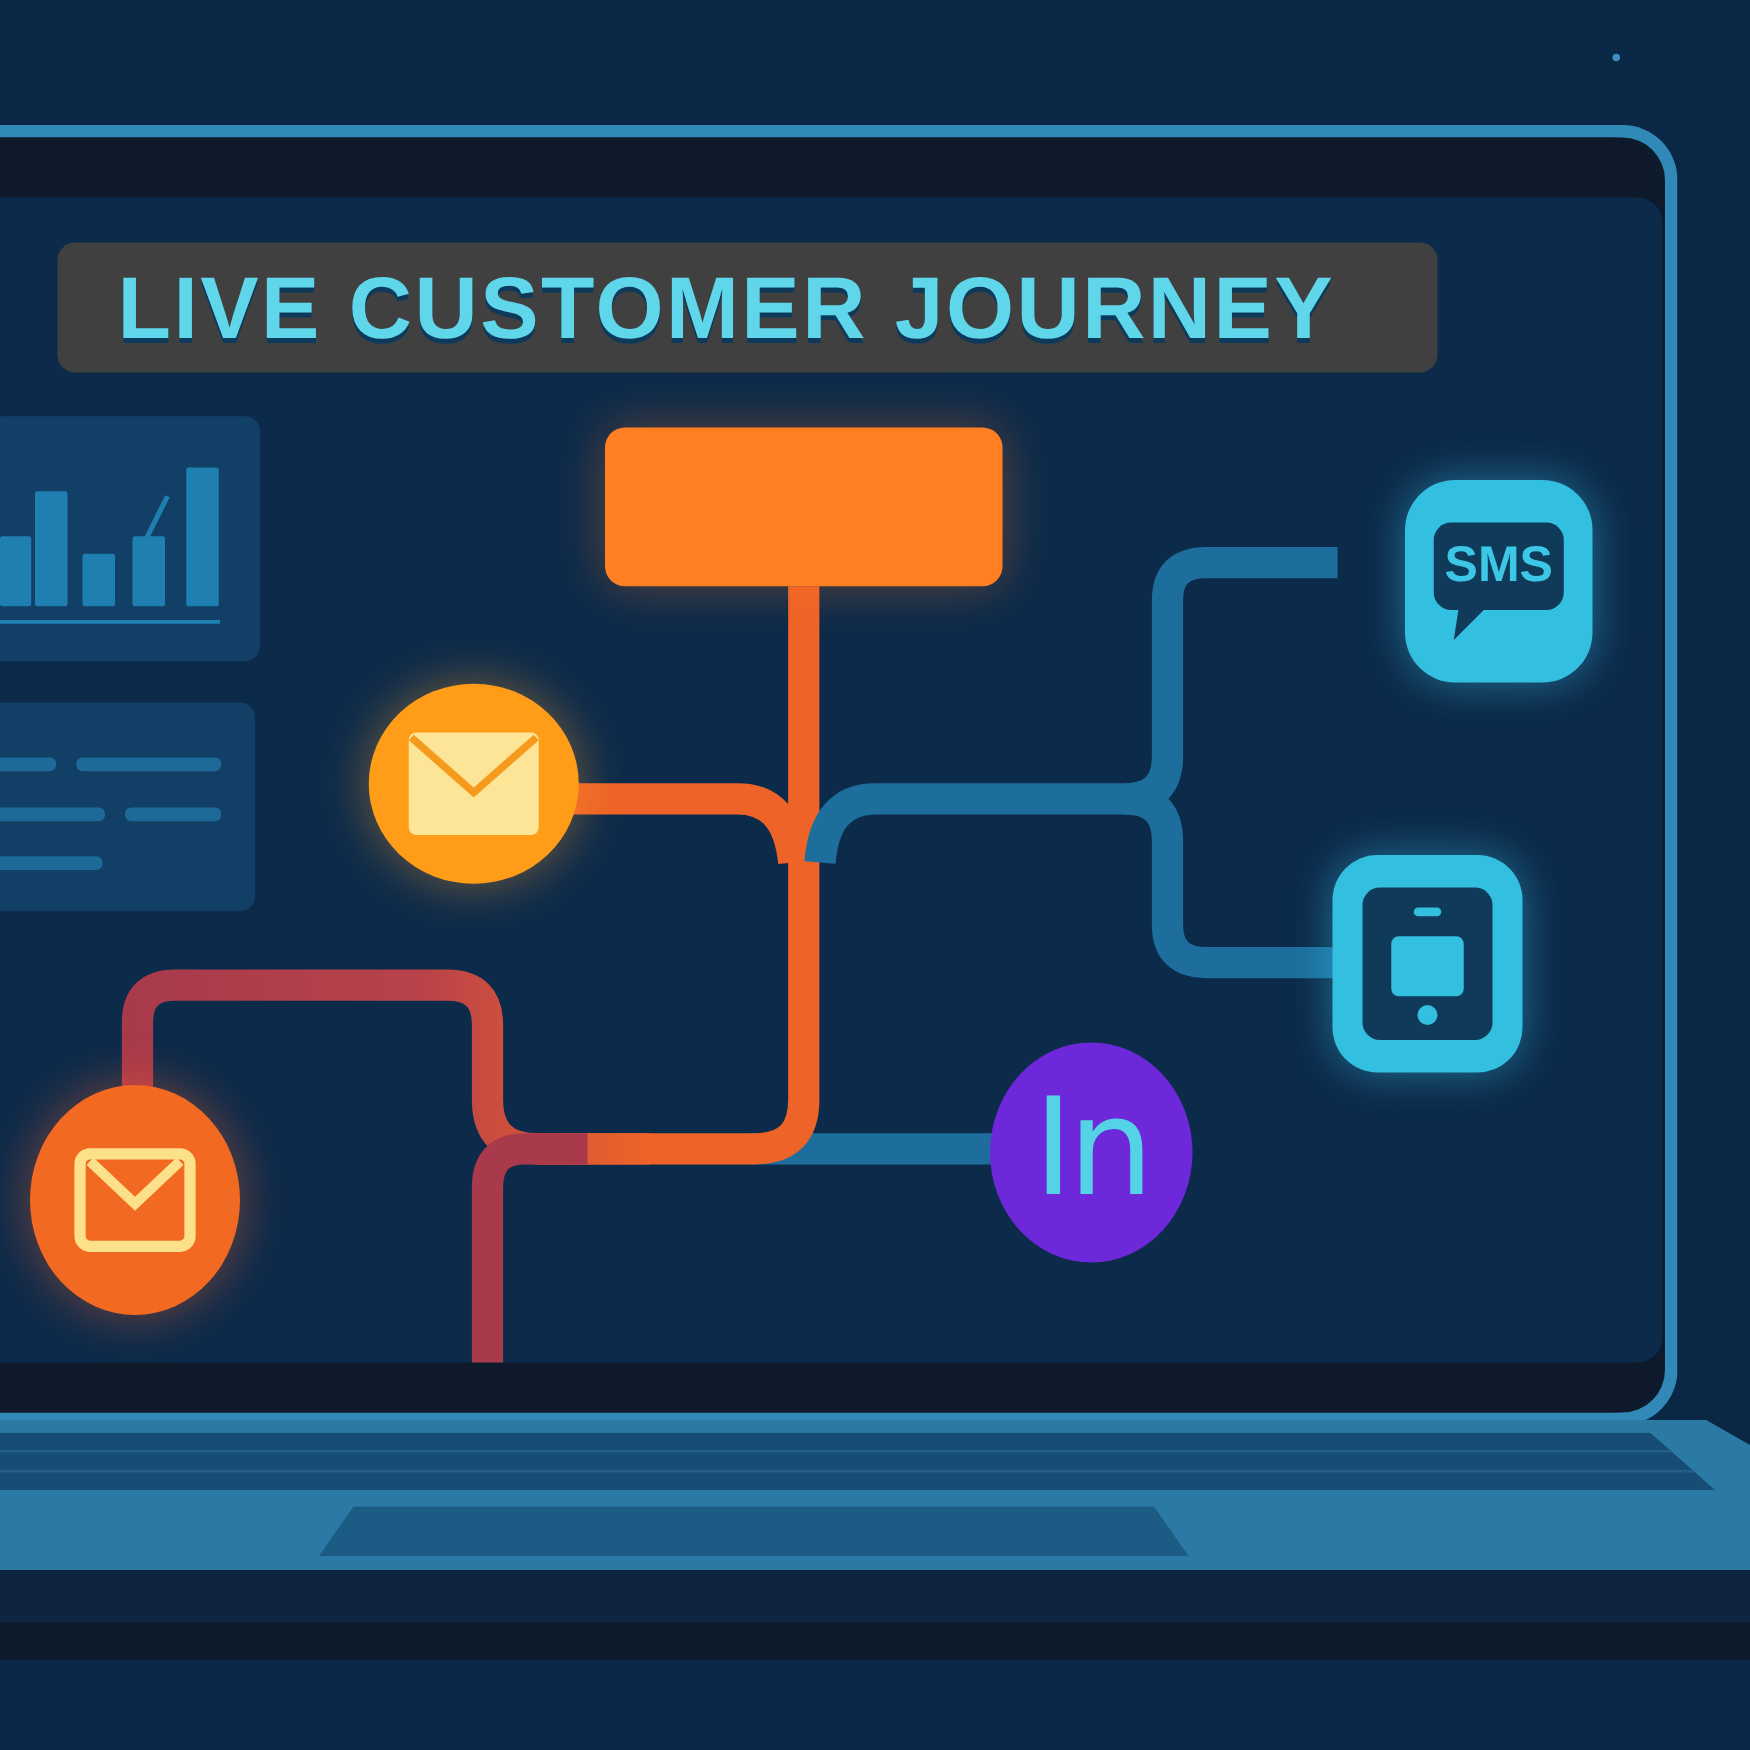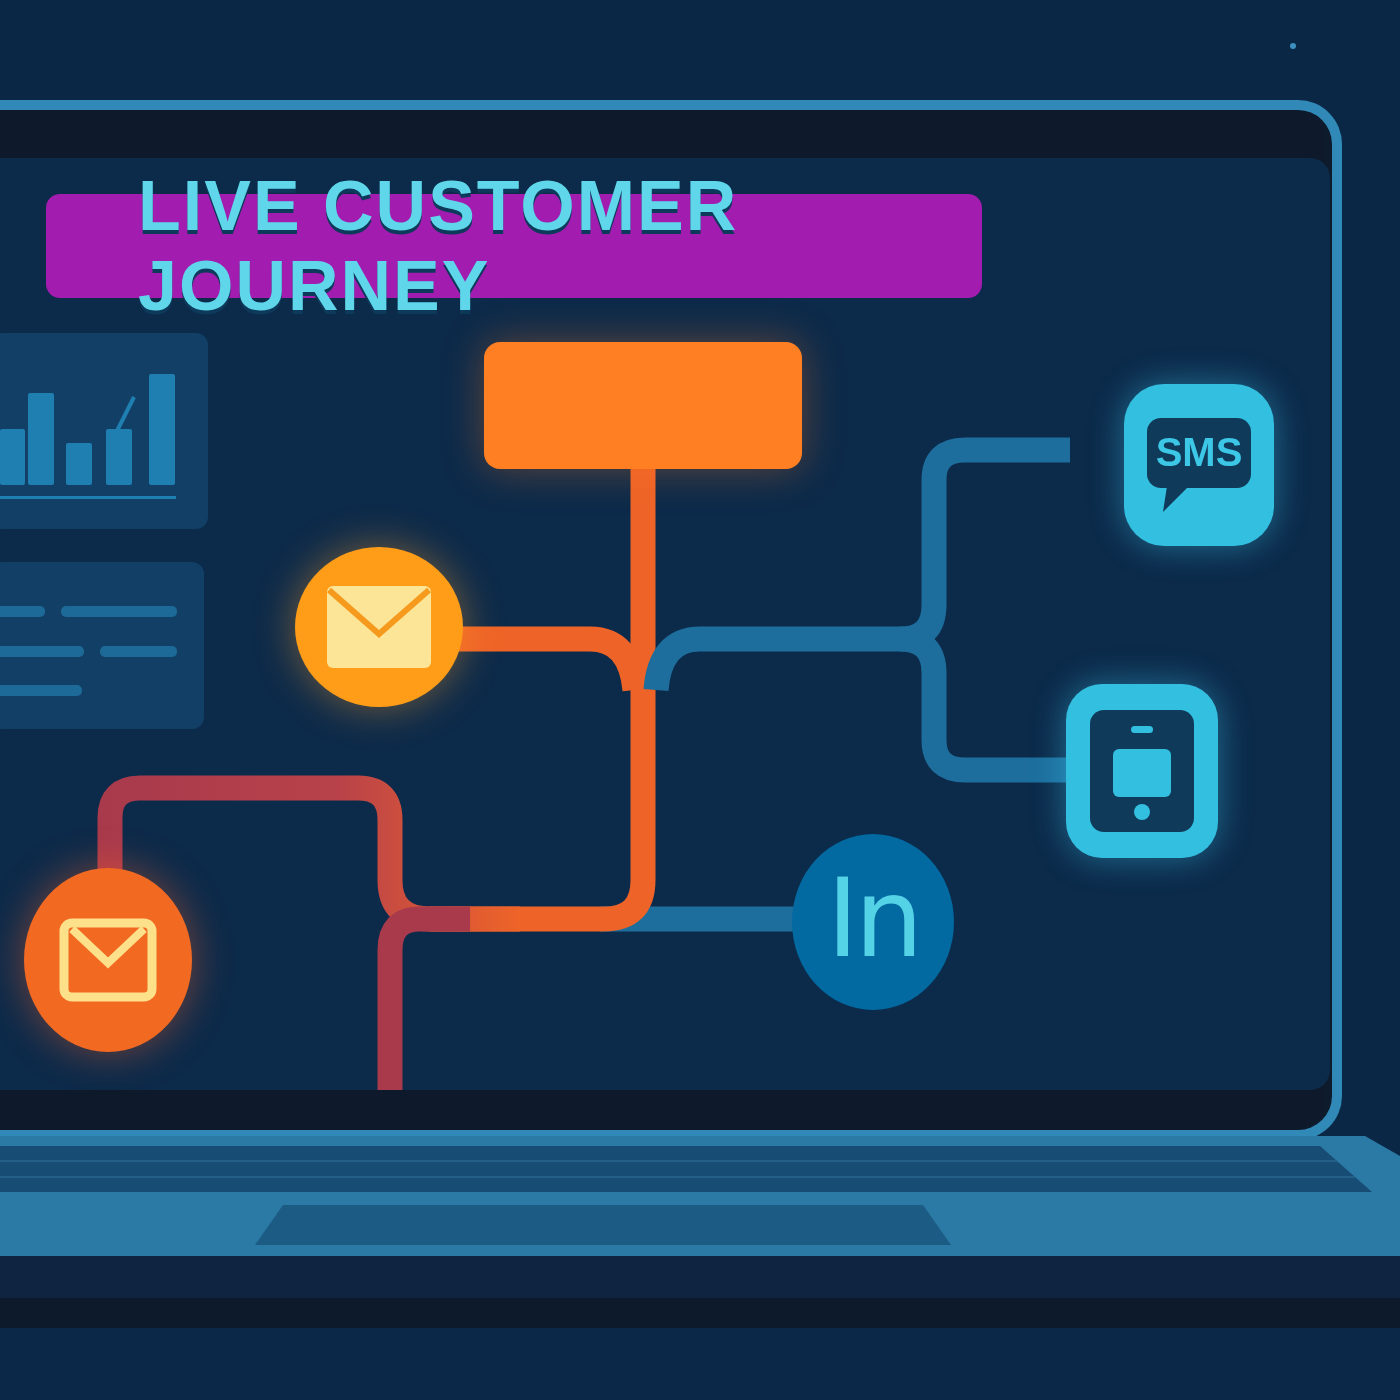--- a/index.html
+++ b/index.html
@@ -42,23 +42,23 @@
       left: 255px; top: 1205px; width: 696px; height: 40px;
       background: #1b5b84;
       clip-path: polygon(28px 0, 668px 0, 696px 40px, 0 40px);
     }
     .base-front { left: 0; top: 1256px; width: 1400px; height: 42px; background: #0f2440; }
     .base-shadow { left: 0; top: 1298px; width: 1400px; height: 30px; background: #0d1a2c; }
     .floor { left: 0; top: 1328px; width: 1400px; height: 72px; background: #0b2848; }
 
     
     .title-bar {
-      left: 46px; top: 194px; width: 936px; height: 104px;
-      background: #a21caf; border-radius: 14px;
-      display: flex; align-items: center; padding-left: 92px; box-sizing: border-box;
+      left: 46px; top: 194px; width: 1104px; height: 104px;
+      background: #404040; border-radius: 14px;
+      display: flex; align-items: center; padding-left: 48px; box-sizing: border-box;
     }
     .title-text {
       font-size: 70px; font-weight: bold; color: #5fd6ea; letter-spacing: 2px;
       text-shadow: 0 4px 0 #0d3a5a;
     }
 
     
     .widget { background: #123f66; border-radius: 12px; }
     .bar { position: absolute; bottom: 44px; background: #1f7fb0; border-radius: 2px; }
     .line-skel { position: absolute; height: 11px; background: #1d6a98; border-radius: 5px; }
@@ -75,21 +75,21 @@
     .email-node-1 {
       left: 295px; top: 547px; width: 168px; height: 160px;
       background: #ff9d18; box-shadow: 0 0 40px rgba(255,160,40,0.45);
     }
     .email-node-2 {
       left: 24px; top: 868px; width: 168px; height: 184px;
       background: #f26a22; box-shadow: 0 0 40px rgba(255,100,40,0.45);
     }
     .linkedin-node {
       left: 792px; top: 834px; width: 162px; height: 176px;
-      background: #0369a1;
+      background: #6d28d9;
     }
     .ln-text { font-size: 108px; color: #55d3e6; font-family: "DejaVu Sans", sans-serif; letter-spacing: -4px; margin-top: -8px; }
     .sms-node {
       left: 1124px; top: 384px; width: 150px; height: 162px;
       background: #33bfe0; border-radius: 40px;
       box-shadow: 0 0 34px rgba(60,200,240,0.45);
       display: flex; align-items: center; justify-content: center;
     }
     .mobile-node {
       left: 1066px; top: 684px; width: 152px; height: 174px;

